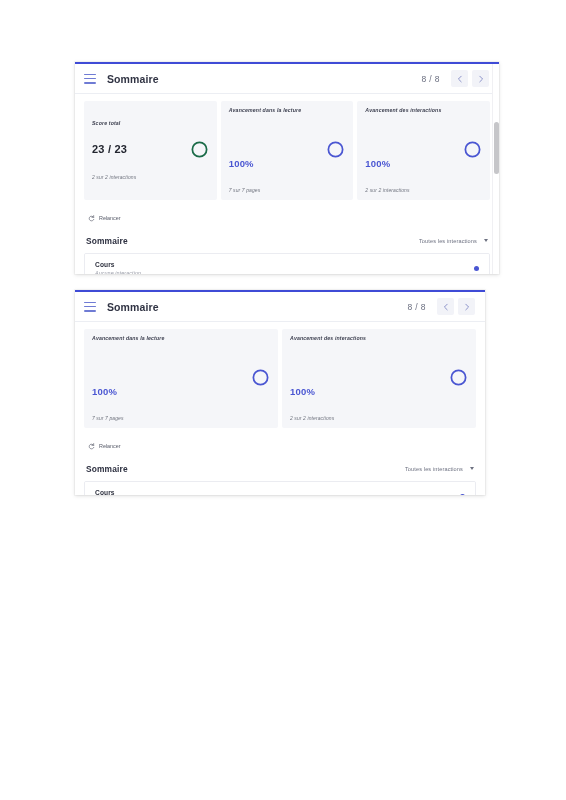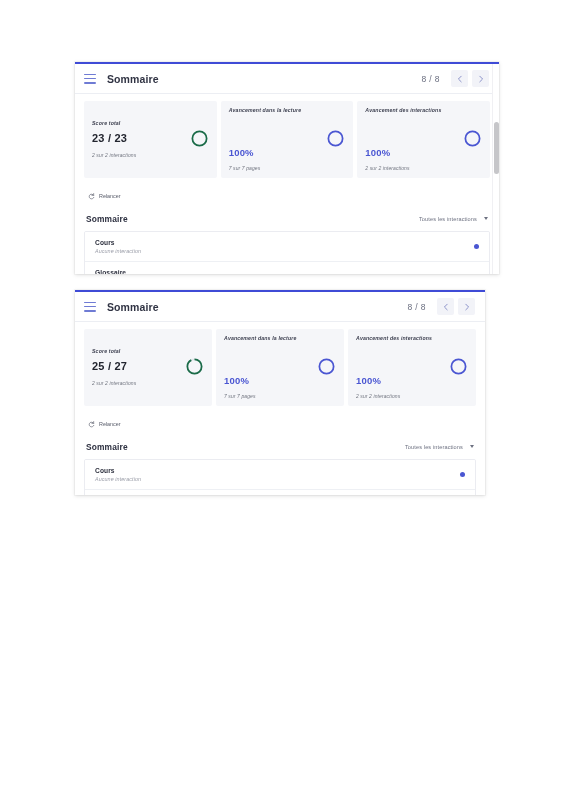--- a/index.html
+++ b/index.html
@@ -45,21 +45,21 @@
   .panel-body { padding:7px 9px 0 9px; background:#ffffff; }
 
   
   .stats-row { display:flex; gap:4px; }
   .stat-card {
     flex:1; background:#f5f6f9; border-radius:2px;
     padding:6px 8px 7px 8px;
     display:flex; align-items:center; justify-content:space-between;
     min-height:40px;
   }
-  .stat-left { display:flex; flex-direction:column; gap:7px; }
+  .stat-left { display:flex; flex-direction:column; gap:18px; }
   .stat-label { font-size:5.2px; font-weight:700; font-style:italic; color:#3c3f4f; letter-spacing:.15px; }
   .stat-value { font-size:11px; font-weight:700; color:#22252f; letter-spacing:.2px; line-height:1.05; }
   .stat-value.accent { color:#4a56d2; font-weight:700; font-size:9.5px;margin-top:28px; }
   .stat-value .den { font-weight:700; color:#22252f; }
   .stat-sub { font-size:5px; font-style:italic; color:#70747f; letter-spacing:.1px; }
   .ring { width:19px; height:19px; flex:0 0 auto; }
 
   
   .retry-row { padding:8px 2px 0 2px; }
   .retry-btn {
@@ -254,35 +254,20 @@
             <path d="M2.8 1.2 L5.6 4 L2.8 6.8" fill="none" stroke="#8c93c9" stroke-width="1" stroke-linecap="round" stroke-linejoin="round"></path>
           </svg>
         </div>
       </div>
     </div>
 
     <div class="panel-body">
 
       <div class="stats-row">
 
-        <div class="stat-card">
-          <div class="stat-left">
-            <div class="stat-label">Score total</div>
-            <div class="stat-value">
-              <span>25</span>
-              <span class="den">/</span>
-              <span class="den">27</span>
-            </div>
-            <div class="stat-sub">2 sur 2 interactions</div>
-          </div>
-          <svg class="ring" viewBox="0 0 24 24">
-            <circle cx="12" cy="12" r="9" fill="none" stroke="#e3e6ec" stroke-width="2.2"></circle>
-            <circle cx="12" cy="12" r="9" fill="none" stroke="#1a6b48" stroke-width="2.2" stroke-linecap="butt" stroke-dasharray="52 57" transform="rotate(-90 12 12)"></circle>
-          </svg>
-        </div>
 
         <div class="stat-card">
           <div class="stat-left">
             <div class="stat-label">Avancement dans la lecture</div>
             <div class="stat-value accent">100%</div>
             <div class="stat-sub">7 sur 7 pages</div>
           </div>
           <svg class="ring" viewBox="0 0 24 24">
             <circle cx="12" cy="12" r="9" fill="none" stroke="#4a56d2" stroke-width="2.2"></circle>
           </svg>

